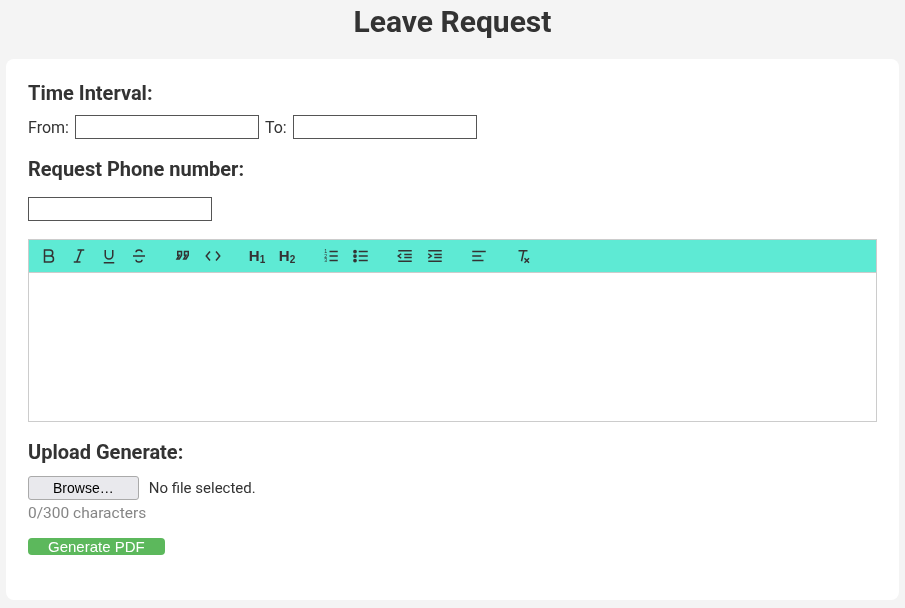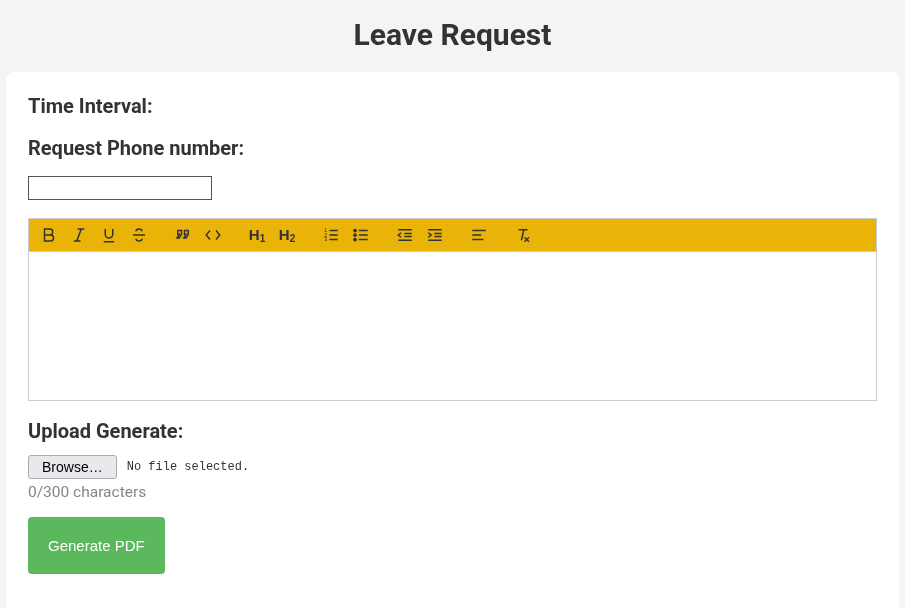--- a/index.html
+++ b/index.html
@@ -10,21 +10,21 @@
     body {
       font-family: -apple-system, BlinkMacSystemFont, "Segoe UI", Roboto, Helvetica, Arial, sans-serif;
       background: #f4f4f4;
       padding: 0;
       color: #333;
     }
     .page-title {
       text-align: center;
       font-size: 30px;
       font-weight: 700;
-      margin-top: 17px;
+      margin-top: 4px;
       color: #333;
     }
     .card {
       background: #fff;
       border-radius: 8px;
       margin: 20px 6px 6px 6px;
       padding: 22px 22px 26px 22px;
     }
     .section {
       margin-bottom: 18px;
@@ -52,21 +52,21 @@
       padding: 2px 4px;
       font-size: 14px;
     }
     .phone-row input[type="text"].line-input {
       margin-top: 6px;
     }
     .editor-wrapper {
       border: 1px solid #ccc;
     }
     .toolbar {
-      background: #eab308;
+      background: #5eead4;
       border-bottom: 1px solid #ccc;
       padding: 6px 10px;
       display: flex;
       gap: 10px;
       align-items: center;
     }
     .tool-group {
       display: flex;
       gap: 10px;
       align-items: center;
@@ -107,55 +107,60 @@
     .upload-row {
       display: flex;
       align-items: center;
       gap: 10px;
       margin-top: 12px;
     }
     .browse-btn {
       background: #e9e9ed;
       border: 1px solid #aaa;
       border-radius: 3px;
-      padding: 3px 13px;
+      padding: 3px 24px;
       font-size: 14px;
       cursor: pointer;
     }
     .file-selected {
-      font-size: 12px;
-      color: #333;
-      font-family: Liberation Mono, monospace;
+      font-size: 15px;
+      color: #333;
     }
     .char-count {
       color: #868686;
       font-size: 15.5px;
       margin-top: 4px;
     }
     .generate-btn {
       display: inline-block;
       background: #5cb85c;
       color: #fff;
       border: none;
       border-radius: 4px;
-      padding: 20px 20px;
+      padding: 0 20px;
       font-size: 15px;
       margin-top: 16px;
       cursor: pointer;
     }
   </style>
 </head>
 <body>
 
 <h1 class="page-title">Leave Request</h1>
 
 <div class="card">
 
   <div class="section">
     <div class="bold-label">Time Interval:</div>
+    <div class="inline-row">
+      <span>From:</span>
+      <input type="text" class="line-input" value="" style="">
+      <span>To:</span>
+      <input type="text" class="line-input" value="" style="">
+    </div>
   </div>
 
   <div class="section phone-row">
     <div class="bold-label">Request Phone number:</div>
     <input type="text" class="line-input" value="" style="">
   </div>
 
   <div class="section">
     <div class="editor-wrapper">
       <div class="toolbar">

